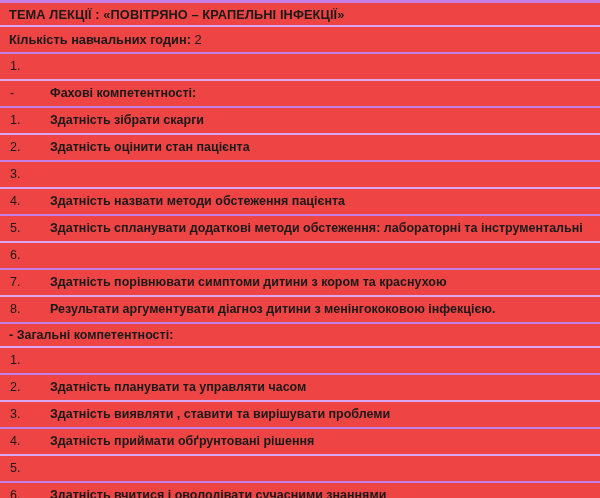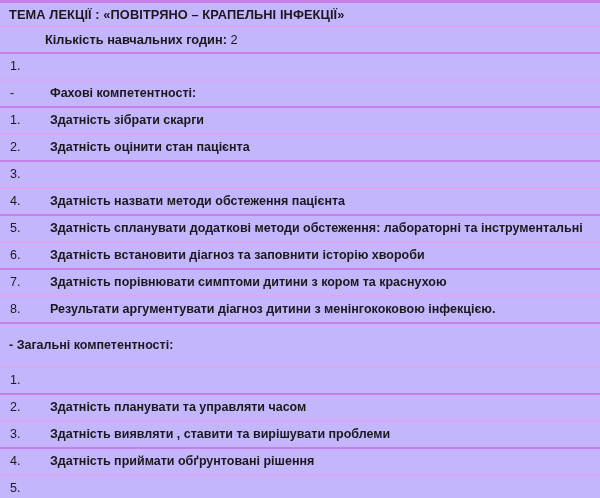--- a/index.html
+++ b/index.html
@@ -21,21 +21,21 @@
     box-sizing: border-box;
   }
 
   
   .row {
     display: flex;
     align-items: center;
     box-sizing: border-box;
     width: 600px;
     border-top: 2px solid #c77fe8;
-    background: #c4b5fd;
+    background: #ef4444;
   }
   .row.alt-line {
     border-top-color: #dba7f2;
   }
 
   .row .num {
     flex: 0 0 50px;
     padding-left: 10px;
     box-sizing: border-box;
     font-size: 12.5px;
@@ -68,29 +68,28 @@
   }
 
   .row.hours-row {
     height: 27px;
   }
   .row.hours-row .full {
     padding-left: 9px;
     font-size: 12.8px;
     font-weight: 700;
     color: #1a1a1a;
-    margin-left: 36px;
   }
   .row.hours-row .full .value {
     font-weight: 400;
   }
 
   
   .row.section-full {
-    height: 44px;
+    height: 24px;
   }
   .row.section-full .full {
     padding-left: 9px;
     font-size: 12.5px;
     font-weight: 700;
     color: #1a1a1a;
     white-space: nowrap;
   }
 
   
@@ -133,21 +132,20 @@
       <div class="row item alt-line">
         <div class="num">4.</div>
         <div class="txt">Здатність назвати методи обстеження пацієнта</div>
       </div>
       <div class="row item">
         <div class="num">5.</div>
         <div class="txt">Здатність спланувати додаткові методи обстеження: лабораторні та інструментальні</div>
       </div>
       <div class="row item alt-line">
         <div class="num">6.</div>
-        <div class="txt">Здатність встановити діагноз та заповнити  історію хвороби</div>
       </div>
       <div class="row item">
         <div class="num">7.</div>
         <div class="txt">Здатність порівнювати симптоми дитини з кором та краснухою</div>
       </div>
       <div class="row item alt-line">
         <div class="num">8.</div>
         <div class="txt">Результати аргументувати  діагноз дитини з  менінгококовою інфекцією.</div>
       </div>
     </div>

